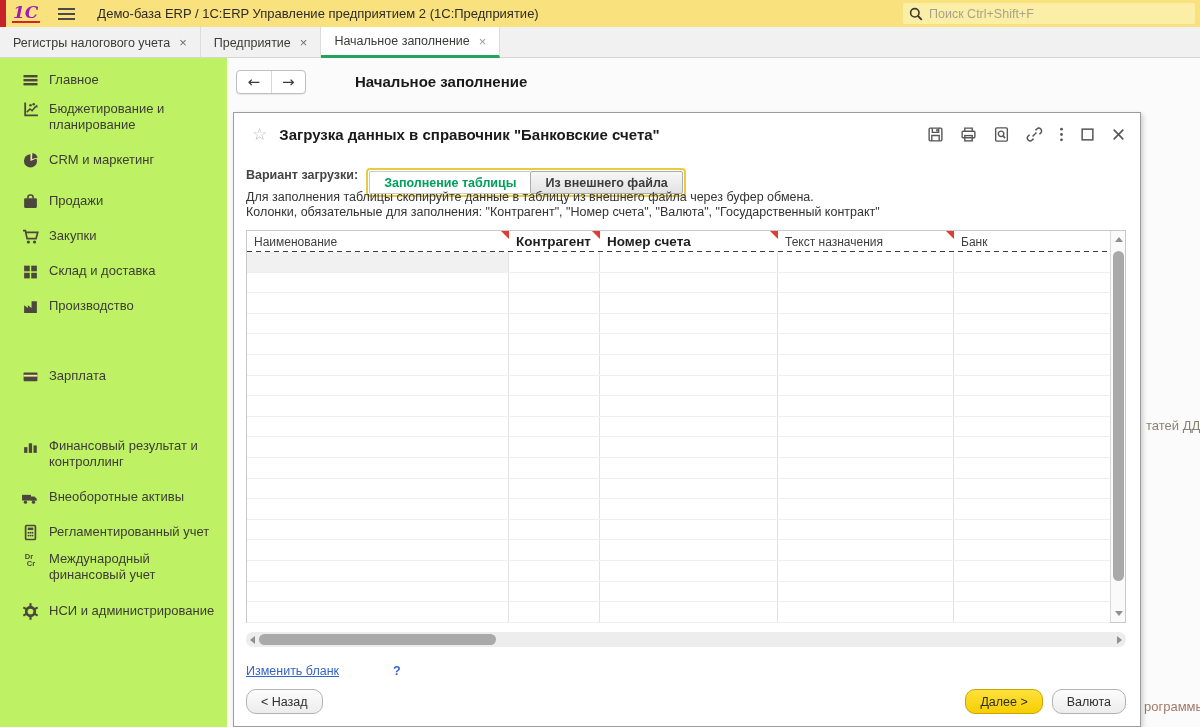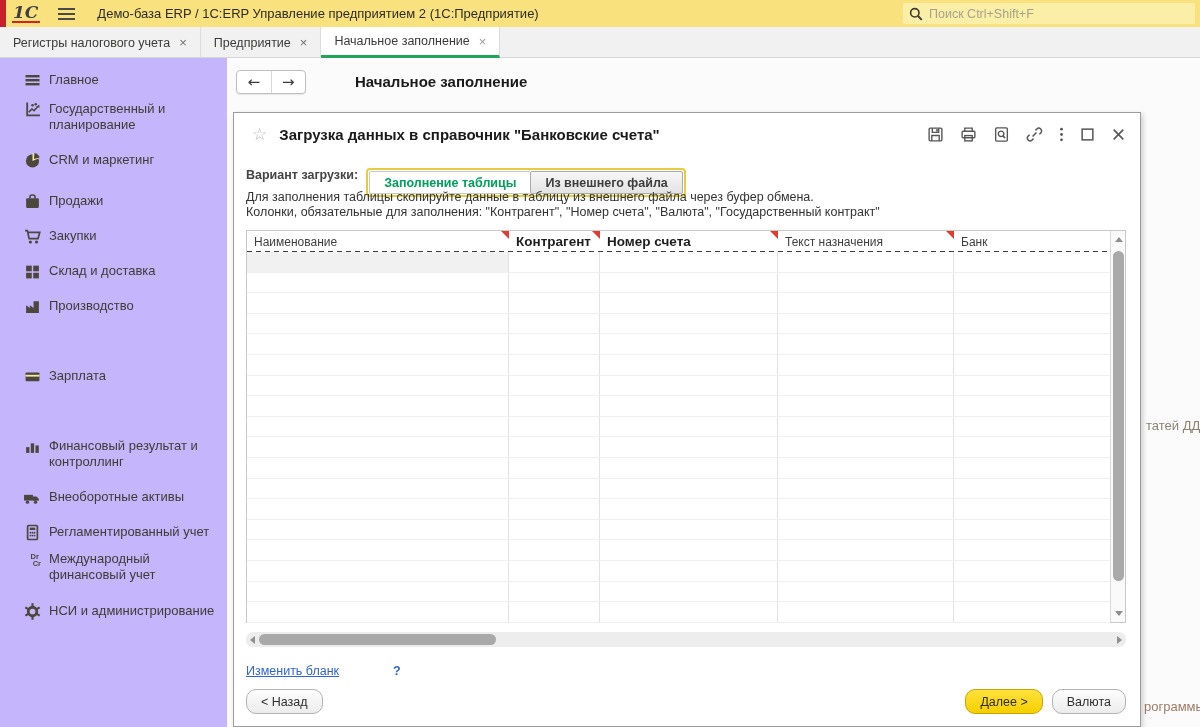--- a/index.html
+++ b/index.html
@@ -2,40 +2,40 @@
 <html><head>
 <meta charset="utf-8">
 <style>
   * { margin:0; padding:0; box-sizing:border-box; }
   html,body { width:1200px; height:727px; overflow:hidden; }
   body { font-family:"Liberation Sans", sans-serif; background:#FBFBFB; position:relative; }
 
   
   .topbar { position:absolute; left:0; top:0; width:1200px; height:27px; background:#F9E27E; display:flex; align-items:center; }
   .topbar-stripe { position:absolute; left:0; top:0; width:6px; height:27px; background:#C8212B; }
-  .logo { margin-left:12px; font-family:"DejaVu Serif", serif; font-style:italic; font-weight:bold; font-size:17px; color:#404040; border-bottom:2px solid #D2232A; line-height:17px; padding:0 2px 0 1px; }
+  .logo { margin-left:12px; font-family:"DejaVu Serif", serif; font-style:italic; font-weight:bold; font-size:17px; color:#a21caf; border-bottom:2px solid #D2232A; line-height:17px; padding:0 2px 0 1px; }
   .hamburger { margin-left:18px; width:17px; display:flex; flex-direction:column; gap:3px; cursor:pointer; }
   .hamburger i { display:block; height:2px; background:#4A4A46; }
   .topbar-title { margin-left:22px; font-size:13px; color:#2E2C26; }
   .search { position:absolute; right:5px; top:3px; width:292px; height:21px; background:#FBEFA7; border-radius:2px; display:flex; align-items:center; padding:0 6px; }
   .search svg { flex:0 0 auto; }
   .search-ph { margin-left:6px; font-size:12.5px; color:#A9A28B; }
 
   
   .tabbar { position:absolute; left:0; top:27px; width:1200px; height:31px; background:#F1F1F1; border-bottom:1px solid #D5D5D5; display:flex; }
   .tab { position:relative; height:31px; display:flex; align-items:center; padding:0 13px; font-size:12.5px; color:#3A3A38; border-right:1px solid #DCDCDC; cursor:pointer; }
   .tab .home { margin-right:9px; display:flex; }
   .tab .close { margin-left:9px; color:#6F6F6F; font-size:13px; line-height:13px; }
   .tab.active { background:#FFFFFF; border-bottom:3px solid #23A45D; }
   .tab.active .close { color:#9A9A9A; }
 
   
-  .sidebar { position:absolute; left:0; top:58px; width:227px; height:669px; background:#c4b5fd; }
+  .sidebar { position:absolute; left:0; top:58px; width:227px; height:669px; background:#bef264; }
   .side-item { position:absolute; left:0; width:227px; display:flex; cursor:pointer; }
-  .side-item .sicon { width:22px; height:18px; margin-left:19px; margin-top:0px; flex:0 0 auto; display:flex; justify-content:flex-end; }
+  .side-item .sicon { width:22px; height:18px; margin-left:19px; margin-top:0px; flex:0 0 auto; display:flex; justify-content:center; }
   .side-item .slabel { margin-left:8px; width:174px; font-size:13px; line-height:15.5px; color:#3E3C35; }
   .dricon { font-size:7.5px; font-weight:bold; color:#4B473C; line-height:7px; padding-top:2px; }
 
   
   .content { position:absolute; left:227px; top:58px; width:973px; height:669px; background:#FBFBFB; }
   .bgfrag { position:absolute; font-size:13px; z-index:0; white-space:nowrap; }
   .frag1 { left:919px; top:360px; color:#8B8474; }
   .frag2 { left:917px; top:641px; color:#A07A68; }
 
   .navbtns { position:absolute; left:9px; top:12px; width:70px; height:24px; background:#FFFFFF; border:1px solid #BFBFBF; border-radius:4px; display:flex; box-shadow:0 1px 1px rgba(0,0,0,0.08); }
@@ -147,21 +147,21 @@
     <div class="side-item" style="top: 43px;">
       <span class="sicon">
         <svg width="17" height="17" viewBox="0 0 16 16">
           <path d="M3 1.5v12h12" stroke="#4B473C" stroke-width="1.7" fill="none"></path>
           <path d="M4.5 10.5l3-3 2 1.6 3.2-3.6" stroke="#4B473C" stroke-width="1.5" fill="none"></path>
           <path d="M14.2 3.2l.6 3.2-3-1z" fill="#4B473C"></path>
           <circle cx="8" cy="4" r="1.2" fill="#4B473C"></circle>
           <circle cx="11" cy="3" r="1.2" fill="#4B473C"></circle>
         </svg>
       </span>
-      <span class="slabel">Государственный и планирование</span>
+      <span class="slabel">Бюджетирование и планирование</span>
     </div>
     <div class="side-item" style="top: 94px;">
       <span class="sicon">
         <svg width="17" height="17" viewBox="0 0 16 16">
           <circle cx="8" cy="8.4" r="6.2" fill="#4B473C"></circle>
           <path d="M8 8.4L8 1.2A7.2 7.2 0 0 1 14.6 5.6z" fill="#F8E9A2"></path>
           <path d="M9.4 6.6L9.8 1a6.8 6.8 0 0 1 5 4.2z" fill="#4B473C"></path>
         </svg>
       </span>
       <span class="slabel">CRM и маркетинг</span>

